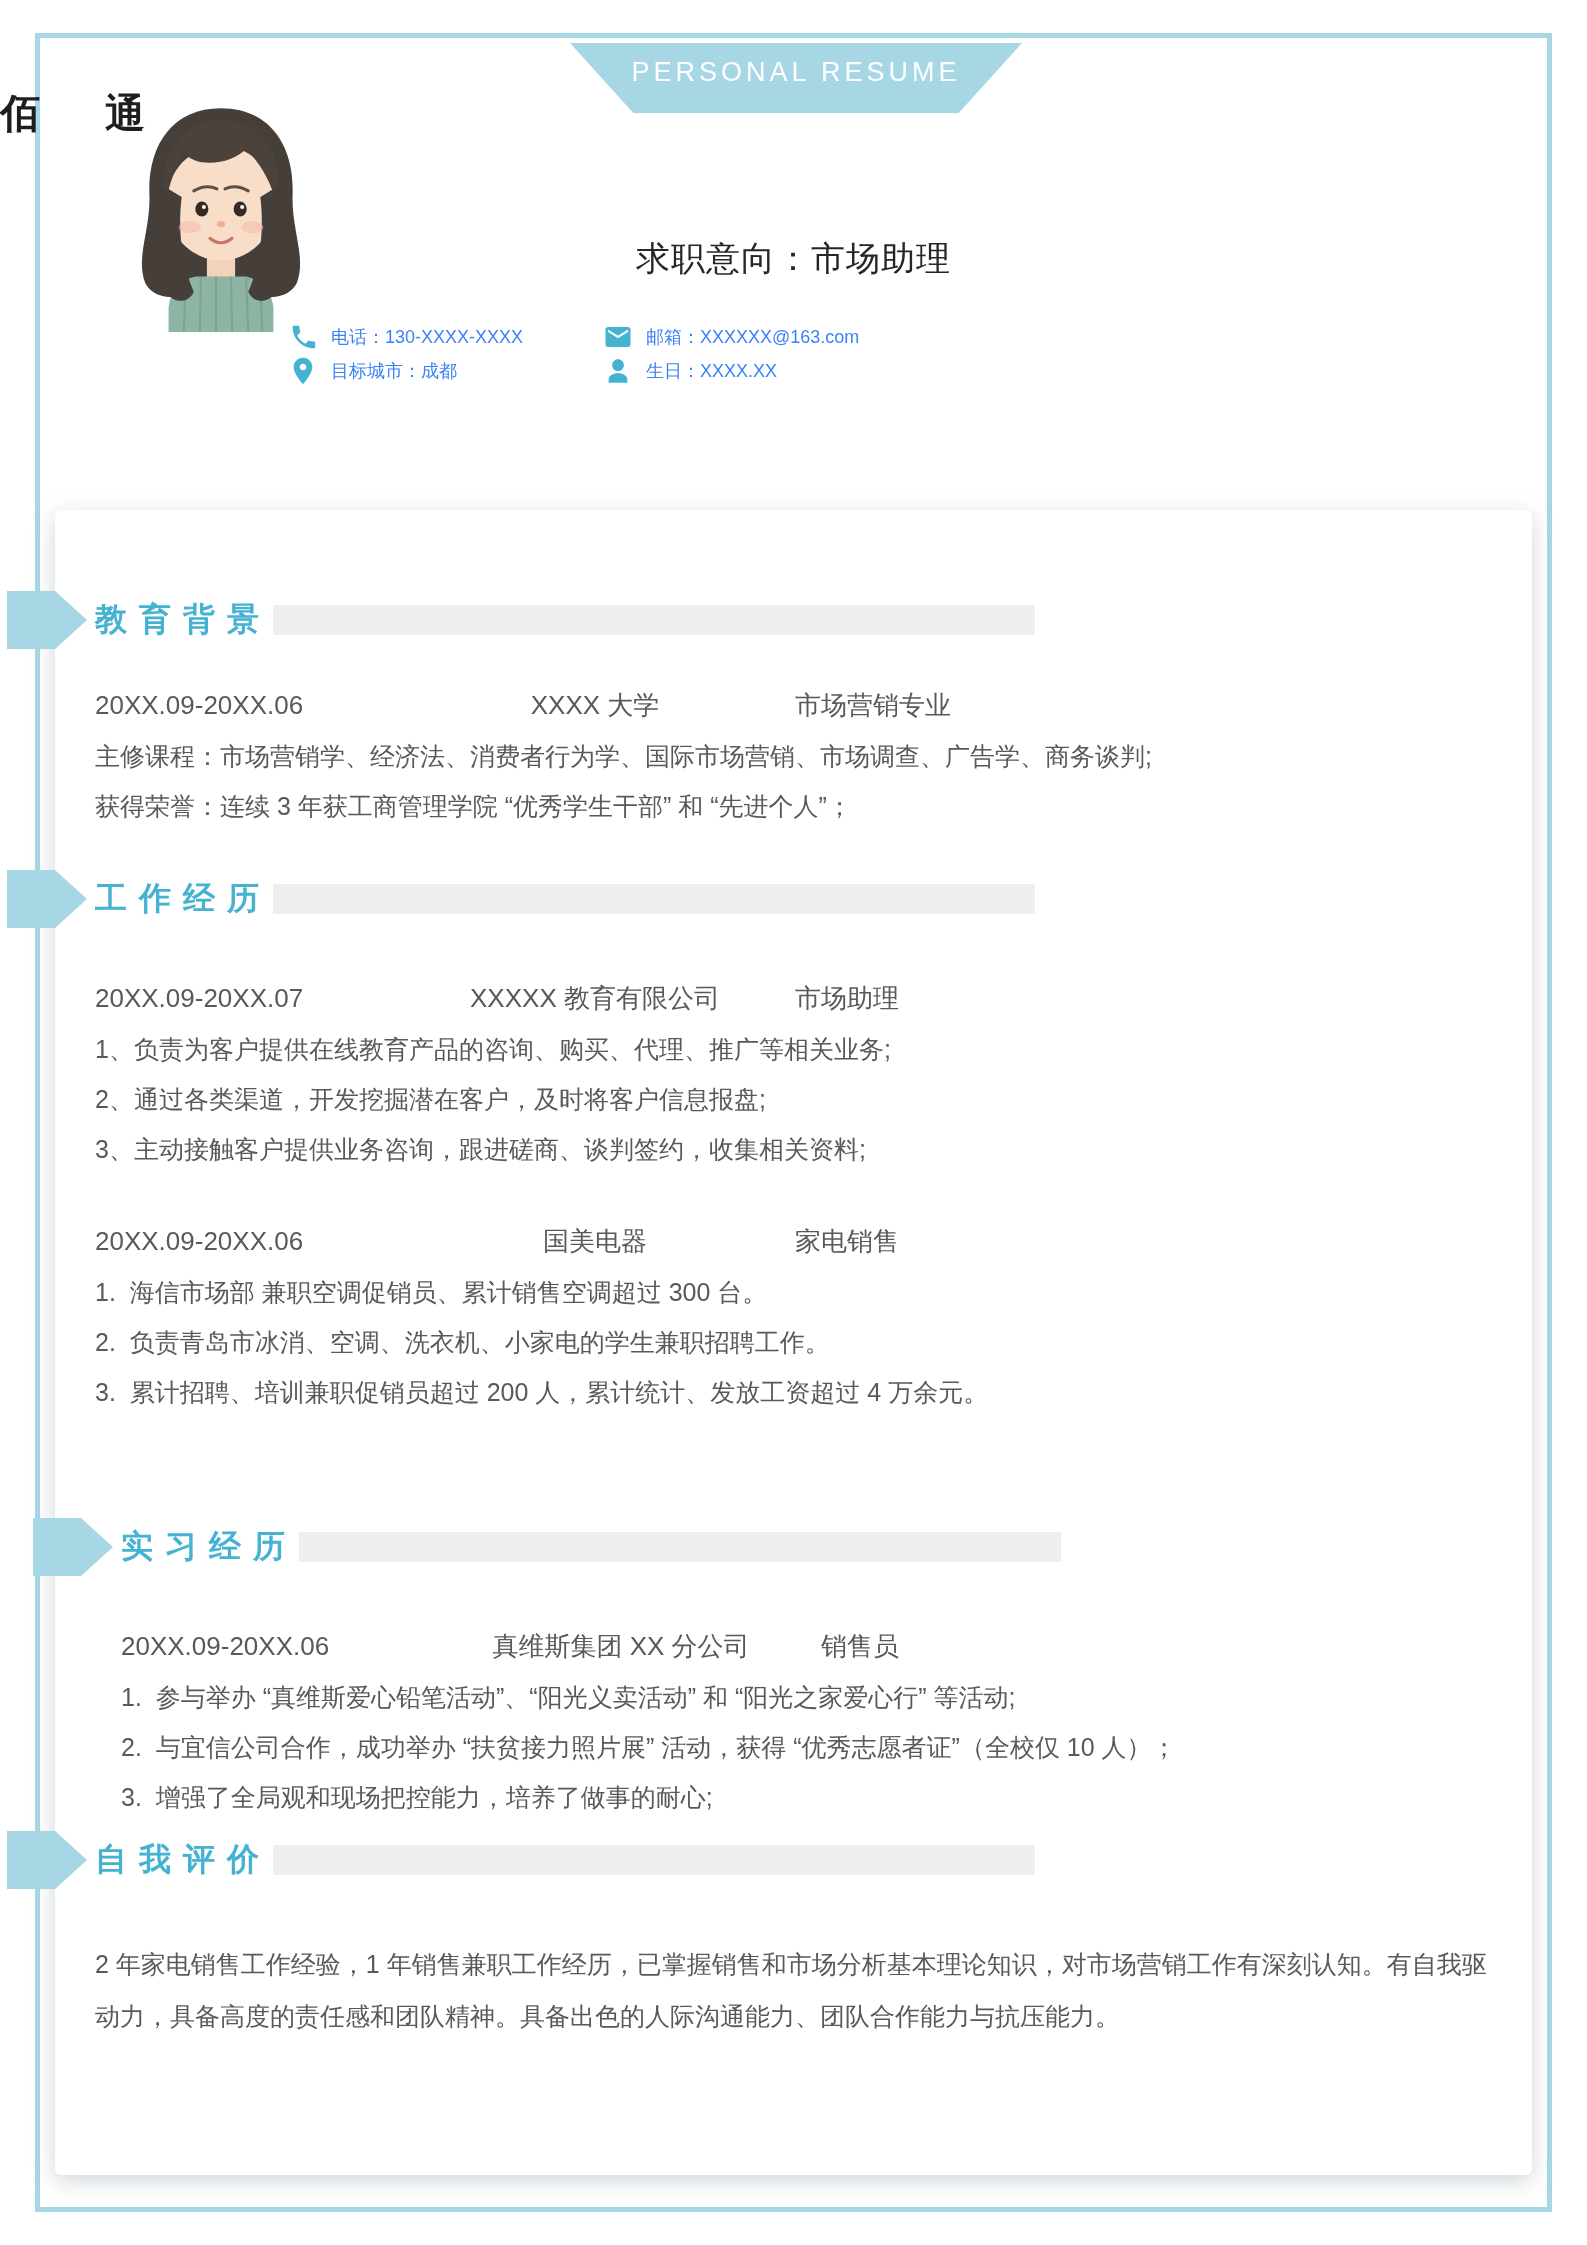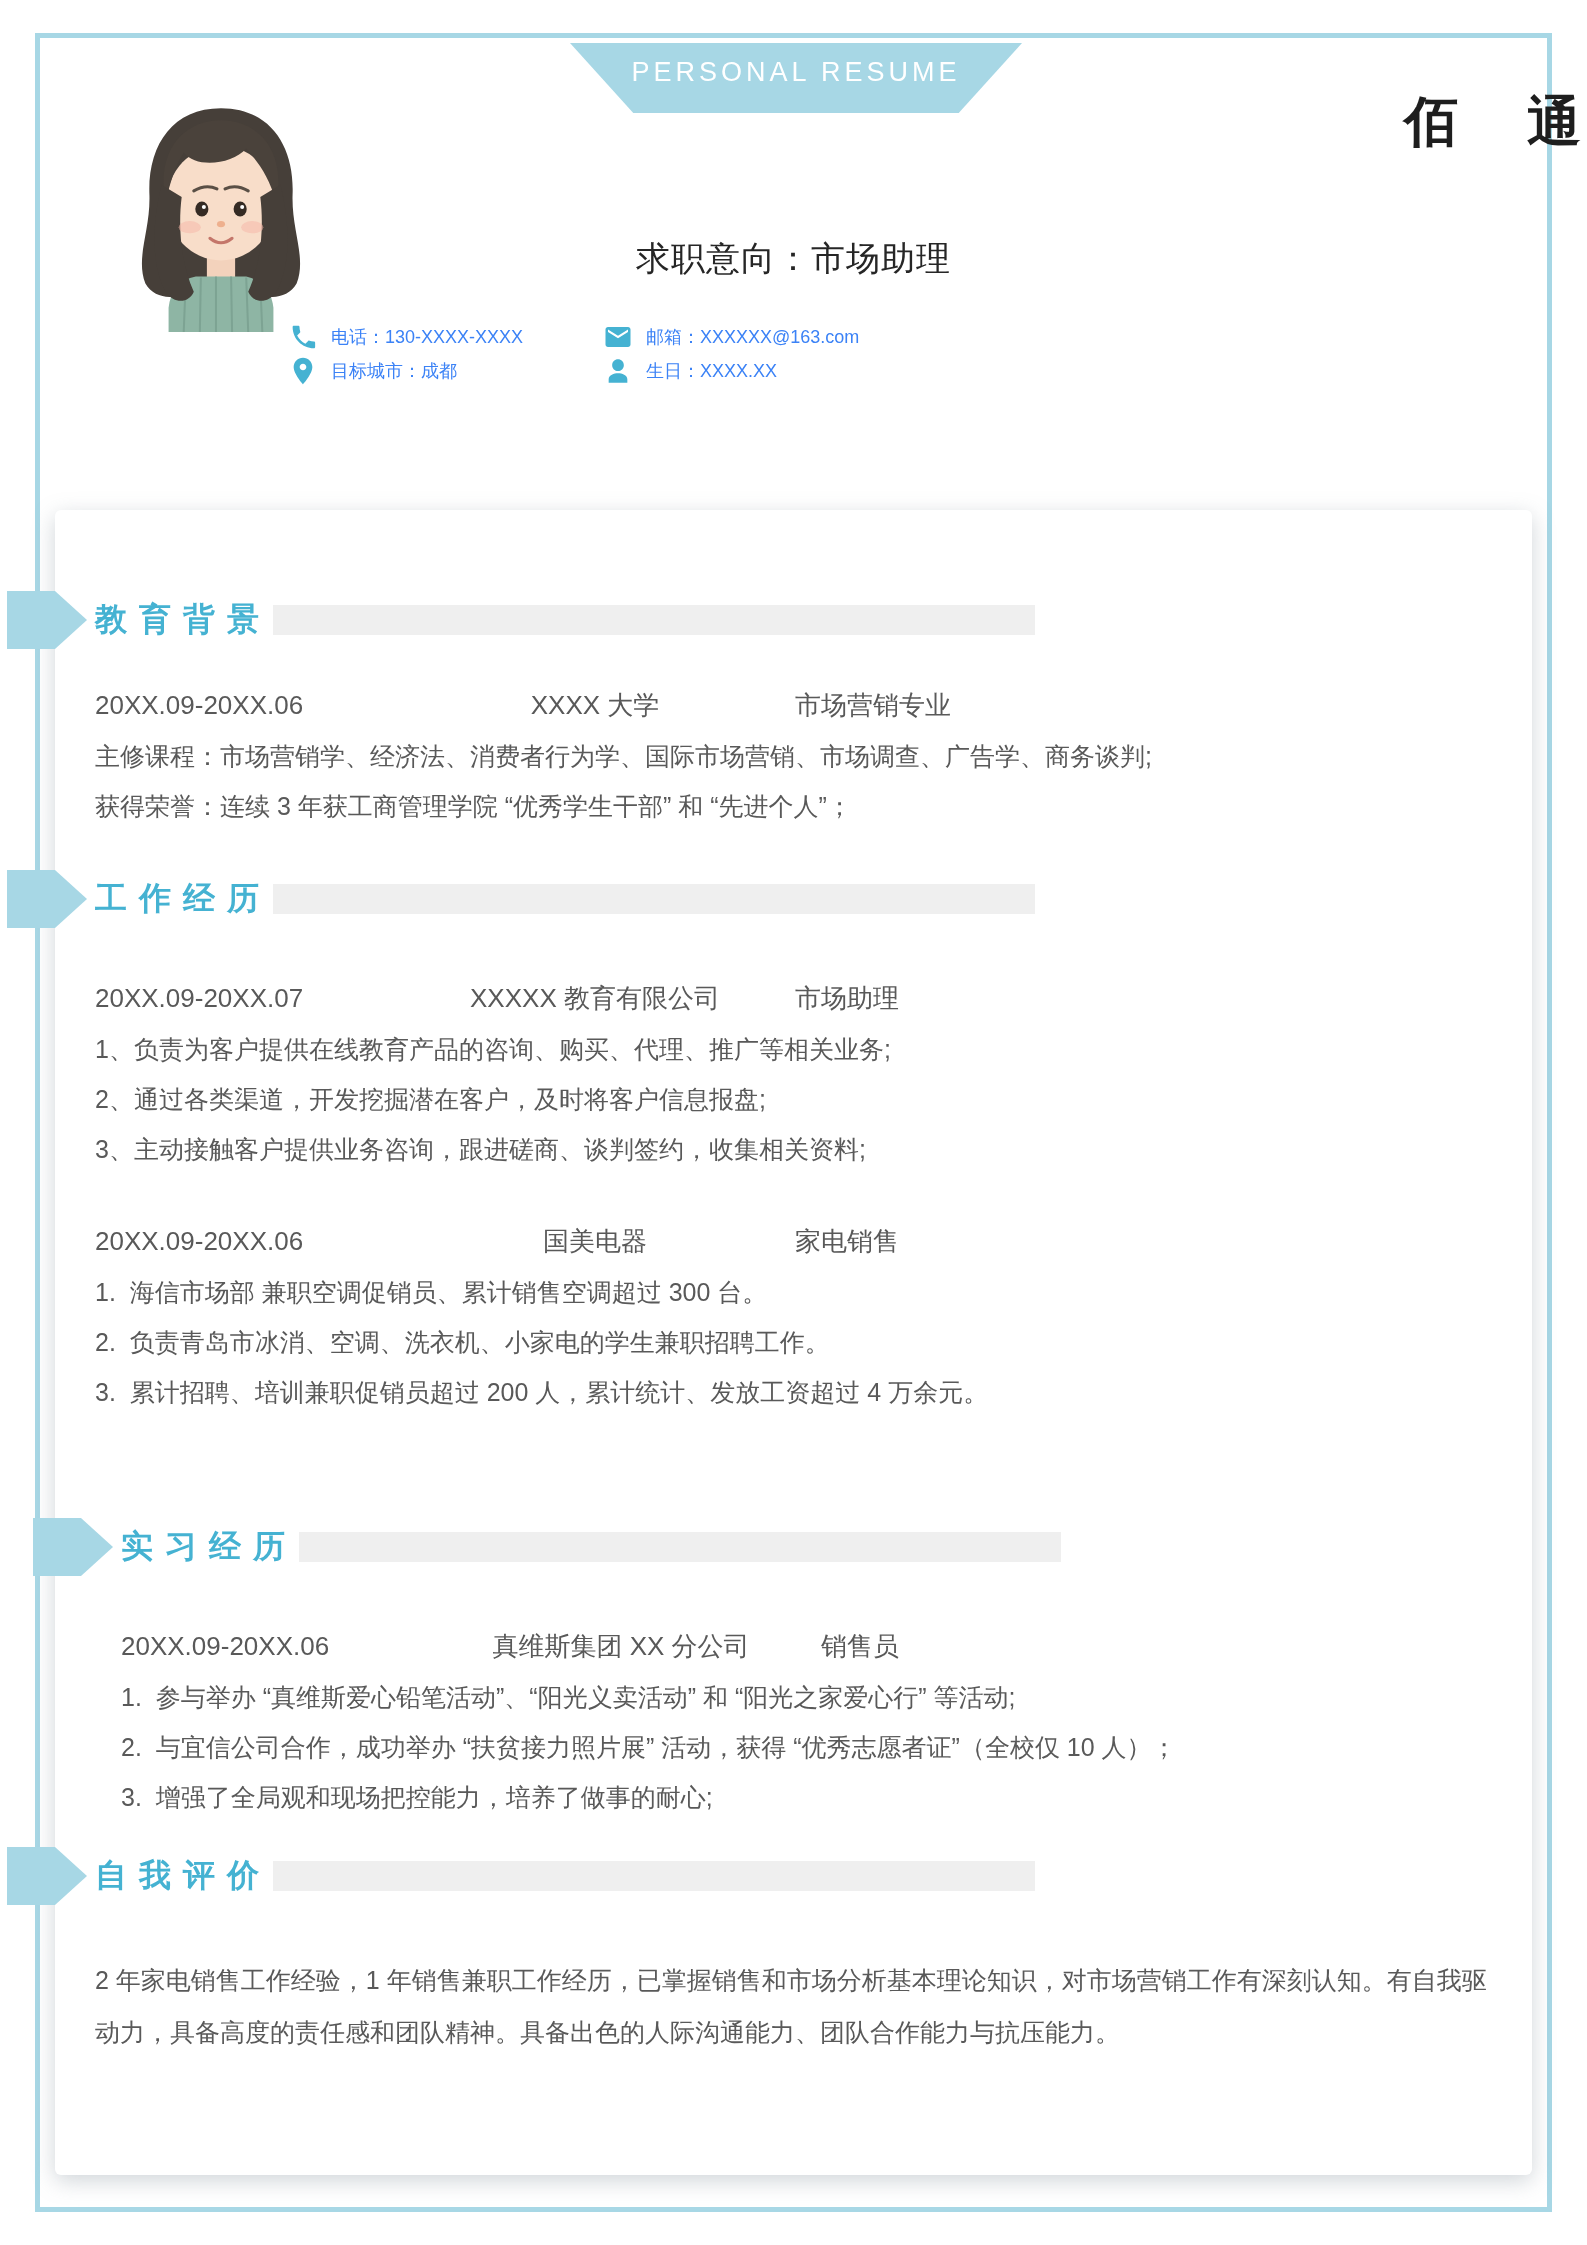--- a/index.html
+++ b/index.html
@@ -15,22 +15,22 @@
   
   .banner{
     position:absolute;left:570px;top:33px;width:452px;height:70px;
     background:#a7d7e5;clip-path:polygon(0 0,100% 0,86% 100%,14% 100%);
     display:flex;align-items:center;justify-content:center;
     padding-bottom:12px;box-sizing:border-box;
     color:#ffffff;font-size:27px;letter-spacing:4px;margin-top:10px;
   }
   .avatar{position:absolute;left:95px;top:80px;width:252px;height:252px;}
   .name{
-    position:absolute;left:0;right:0;top:86px;text-align:right;
-    font-size:54px;font-weight:700;color:#1e1e1e;letter-spacing:6px;word-spacing:42px;
+    position:absolute;left:0;right:0;top:86px;text-align:left;
+    font-size:40px;font-weight:700;color:#1e1e1e;letter-spacing:6px;word-spacing:42px;
   }
   .intention{
     position:absolute;left:0;right:0;top:236px;text-align:center;
     font-size:34px;color:#262626;letter-spacing:1px;
   }
   .contacts{
     position:absolute;left:287px;top:320px;
     display:grid;grid-template-columns:315px auto;
     font-size:18px;color:#3b82f6;
   }
@@ -63,21 +63,21 @@
   }
   .entry-org{text-align:center;}
   .entry-items{list-style:none;margin:8px 0 0;padding:0;font-size:25px;color:#595959;}
   .entry-items li{line-height:50px;white-space:pre-wrap;}
   .edu-entry{margin-top:46px;}
   .sec-work{margin-top:46px;}
   .work-entry-1{margin-top:60px;}
   .work-entry-2{margin-top:50px;}
   .sec-intern{margin-top:108px;margin-left:26px;}
   .intern-entry{margin-top:60px;}
-  .sec-self{margin-top:32px;}
+  .sec-self{margin-top:16px;}
   .summary{margin-top:56px;width:1392px;font-size:25px;line-height:52px;color:#595959;}
 </style>
 </head>
 <body>
 
 <div class="page-frame"></div>
 
 <div class="banner">
   <span>PERSONAL RESUME</span>
 </div>

